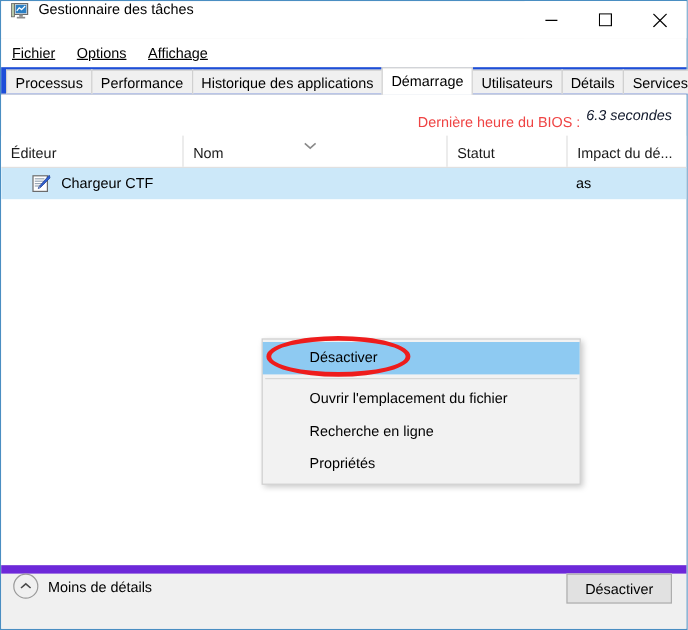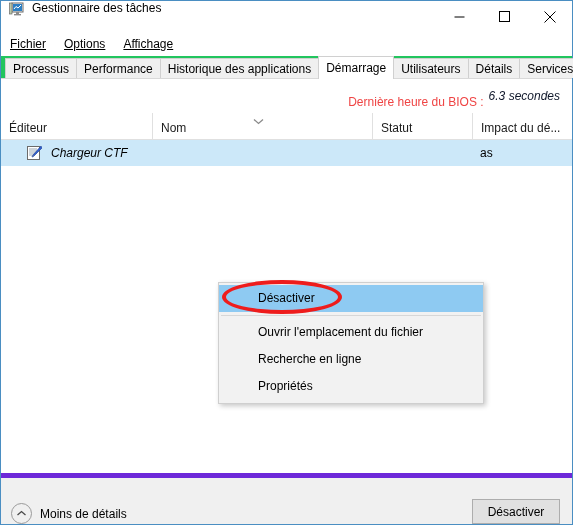--- a/index.html
+++ b/index.html
@@ -78,21 +78,21 @@
     font-size: 12px;
     color: #000000;
     padding: 2px 9px 2px 0px;
     margin-right: 9px;
     white-space: nowrap;
   }
 
   
   .tabstrip {
     height: 22px;
-    background: #22c55e;
+    background: #1d4ed8;
     position: relative;
     flex: none;
     display: flex;
     align-items: flex-end;
     padding-left: 4px;
     border-bottom: 1px solid #d9d9d9;
   }
   .tab {
     height: 20px;
     line-height: 20px;
@@ -197,21 +197,21 @@
     position: relative;
     flex: none;
   }
   .cell {
     font-size: 12px;
     color: #000000;
     box-sizing: border-box;
     white-space: nowrap;
     overflow: hidden;
   }
-  .cell-nom     { width: 170px; font-style: italic; }
+  .cell-nom     { width: 170px; }
   .cell-editeur { width: 151px; padding-left: 8px; }
   .cell-statut  { width: 100px; padding-left: 8px; }
   .cell-impact  { width: 100px; padding-left: 8px; }
 
   
   .ctxmenu {
     position: absolute;
     left: 217px;
     top: 169px;
     width: 266px;
@@ -251,23 +251,23 @@
     border-radius: 50% / 50%;
     box-sizing: border-box;
     z-index: 60;
     pointer-events: none;
   }
 
   
   .footer {
     height: 46px;
     background: #f0f0f0;
-    border-top: 5px solid #6d28d9;
-    display: flex;
-    align-items: flex-end;
+    border-top: 7px solid #6d28d9;
+    display: flex;
+    align-items: flex-start;
     flex: none;
     position: relative;
   }
   .less-details {
     display: flex;
     align-items: center;
     margin-left: 10px;
   }
   .chev-circle {
     width: 19px; height: 19px;

